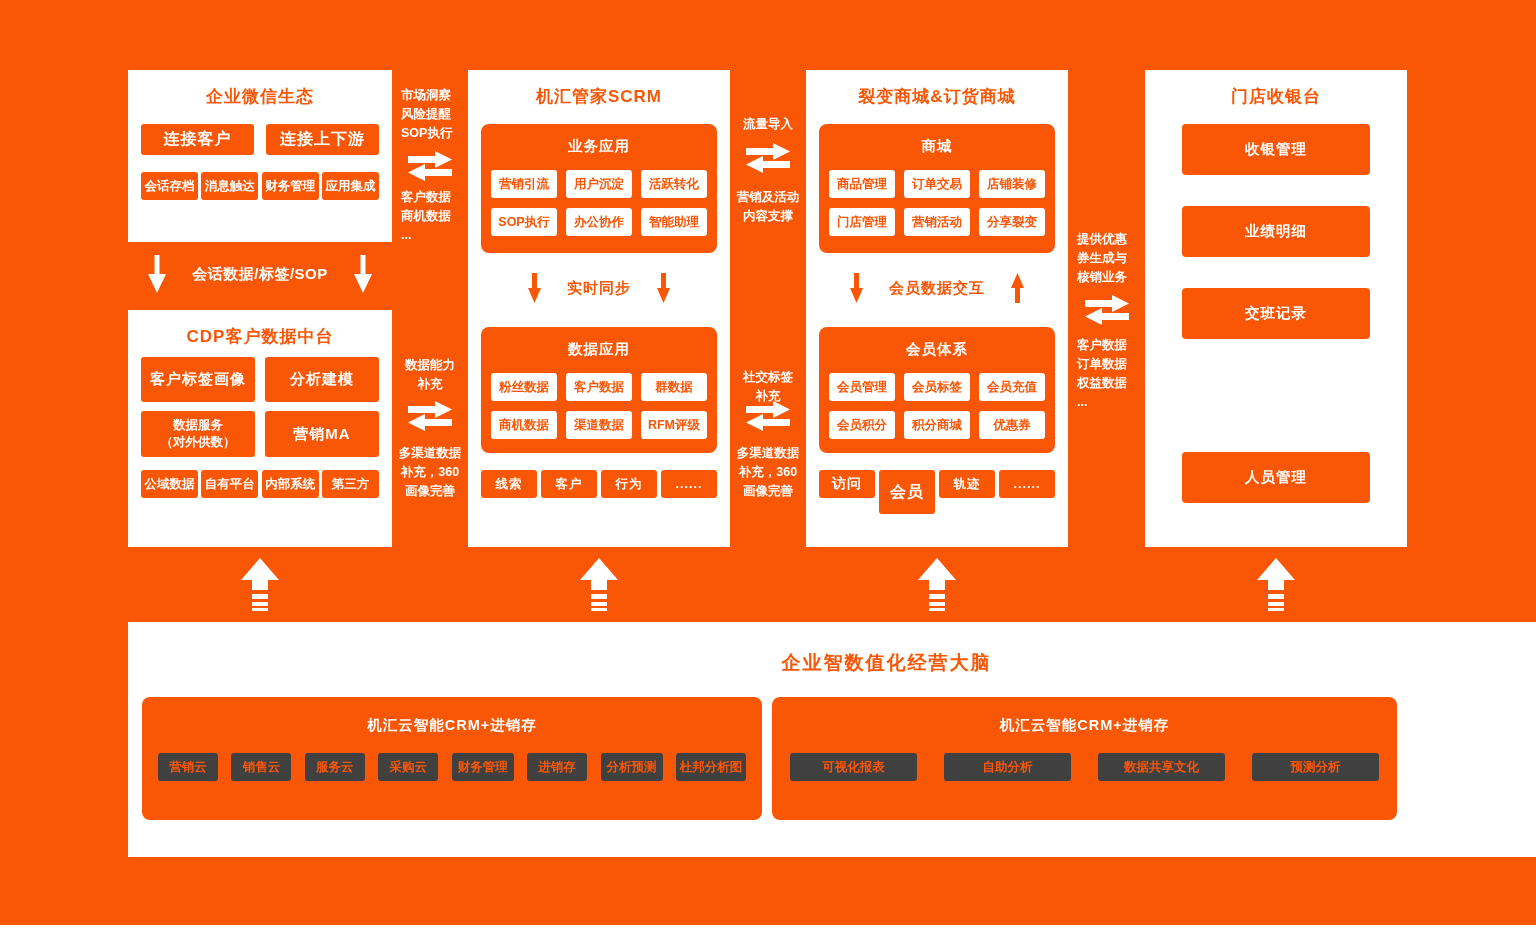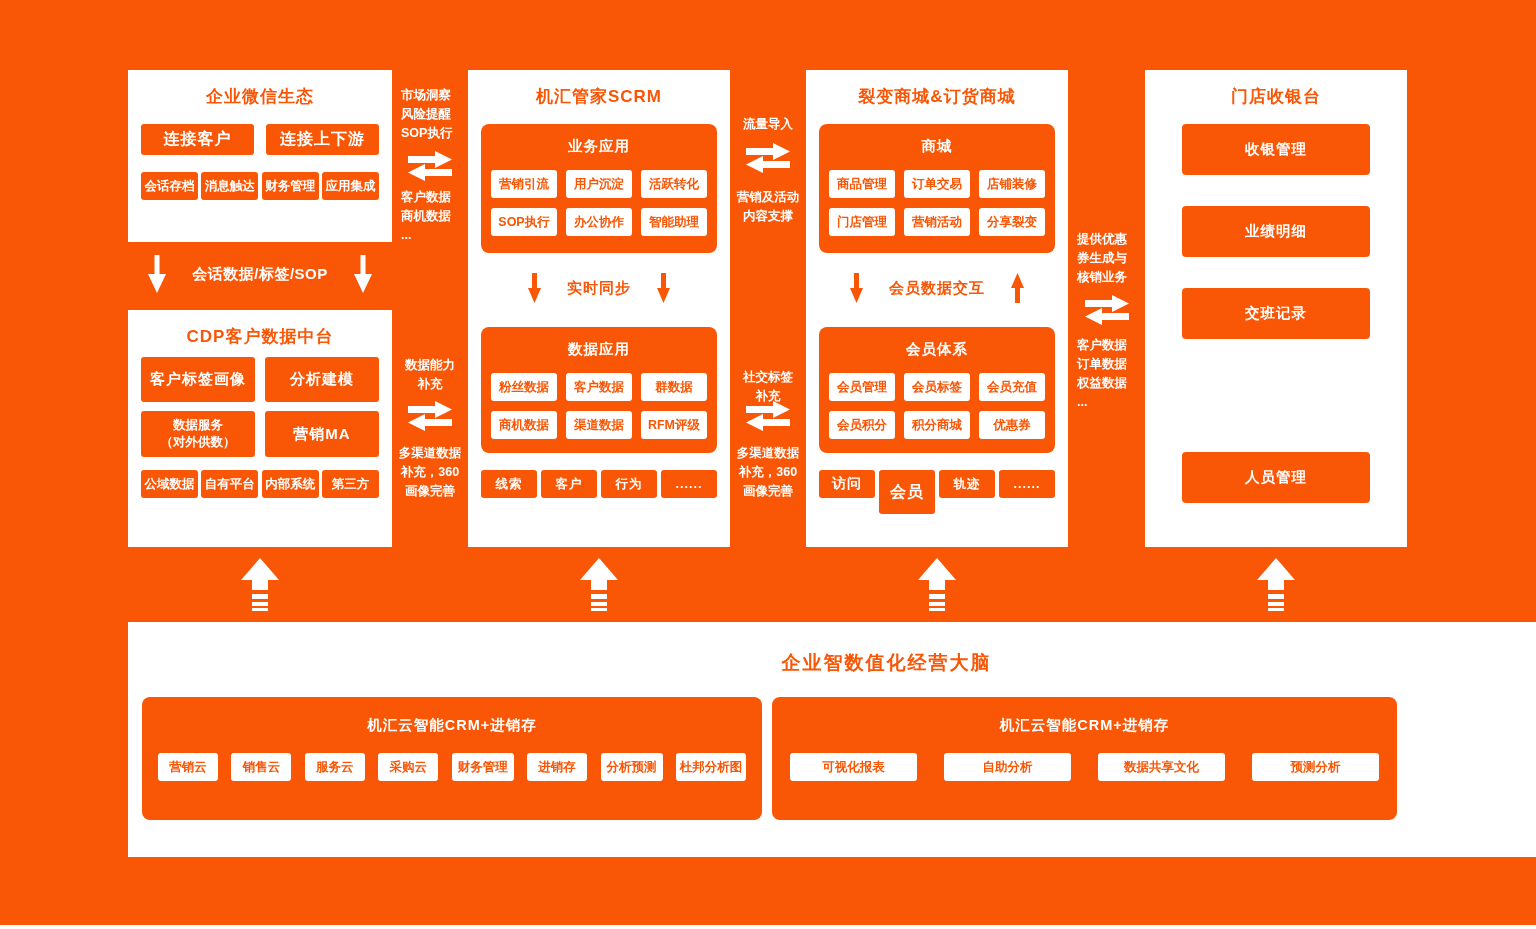--- a/index.html
+++ b/index.html
@@ -28,21 +28,21 @@
   .cicon{position:absolute;left:0;right:0;display:flex;justify-content:center;}
   
   .strip{position:absolute;display:flex;align-items:center;justify-content:center;gap:26px;color:#fff;font-weight:700;font-size:15px;letter-spacing:.5px;}
   
   .pos-btn{position:absolute;left:37px;width:188px;height:51px;border-radius:4px;font-size:14.5px;}
   
   .brain-title{position:absolute;left:0;right:0;top:28px;text-align:center;color:var(--o);font-weight:700;font-size:19px;letter-spacing:2px;}
   .brain-sub{position:absolute;top:75px;height:123px;background:var(--o);border-radius:8px;}
   .brain-sub-title{position:absolute;left:0;right:0;top:19px;text-align:center;color:#fff;font-weight:700;font-size:14.5px;letter-spacing:1px;}
   .brain-chips{position:absolute;left:16px;right:16px;top:56px;display:flex;justify-content:space-between;}
-  .bchip{height:28px;background:#ffffff;color:var(--o);font-weight:700;font-size:12.5px;border-radius:3px;display:flex;align-items:center;justify-content:center;}
+  .bchip{height:28px;background:#404040;color:var(--o);font-weight:700;font-size:12.5px;border-radius:3px;display:flex;align-items:center;justify-content:center;}
   svg{display:block;}
   .white-ic{color:#fff;}
   .orange-ic{color:var(--o);}
   .bottom-strip{position:absolute;left:0;right:0;bottom:0;height:4px;background:#fff;}
   .up-arr{position:absolute;top:558px;}
 </style>
 </head>
 <body>
 
 <svg width="0" height="0" style="position:absolute" aria-hidden="true">

